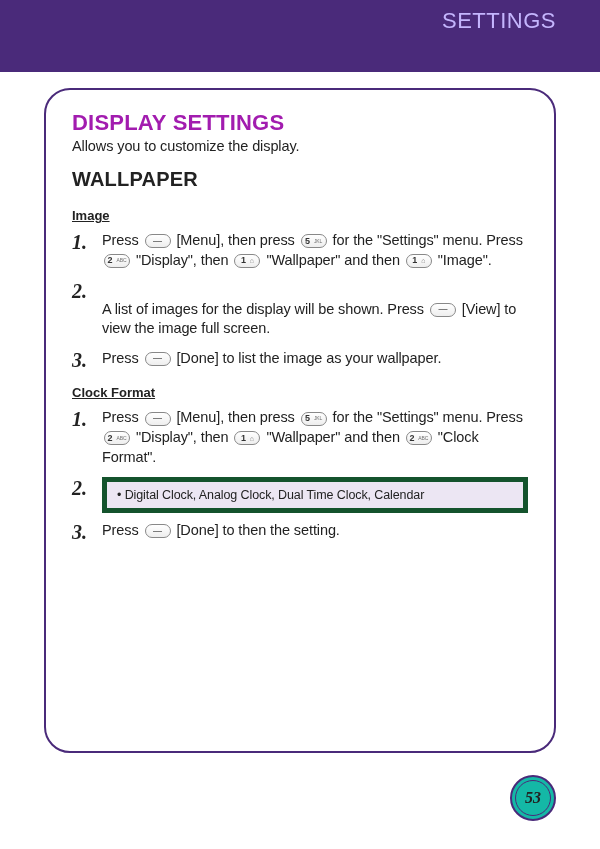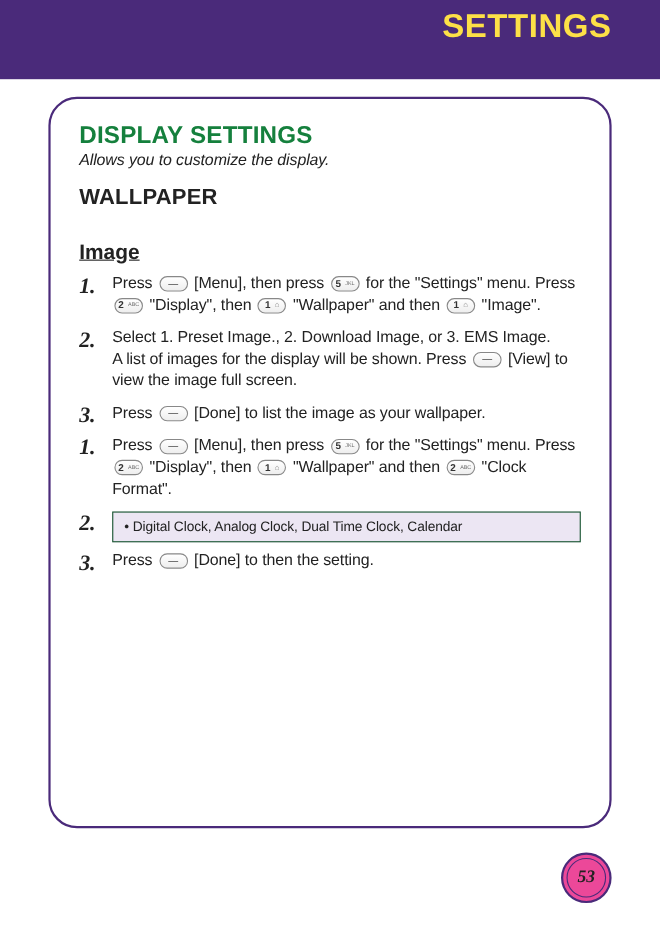--- a/index.html
+++ b/index.html
@@ -1,52 +1,52 @@
 <!DOCTYPE html>
 <html><head>
 <meta charset="utf-8">
 <style>
   * { box-sizing: border-box; margin: 0; padding: 0; }
   html, body { width: 600px; height: 849px; font-family: "Helvetica Neue", Arial, sans-serif; color: #222; }
   .page { width: 600px; height: 849px; position: relative; background: #fff; }
   .header-bar { background: #4a2a7a; height: 72px; width: 100%; position: relative; }
-  .header-bar .title { position: absolute; right: 44px; top: 8px; color: #fde047; font-weight: 700; font-size: 30px; letter-spacing: 0.5px; }
+  .header-bar .title { position: absolute; right: 44px; top: 8px; color: #c4b5fd; font-weight: 400; font-size: 22px; letter-spacing: 0.5px; }
   .panel {
     position: absolute; left: 44px; right: 44px; top: 88px; bottom: 96px;
     border: 2px solid #4a2a7a; border-radius: 26px; padding: 20px 26px 10px 26px;
   }
-  .sec-title { color: #15803d; font-weight: 700; font-size: 22px; letter-spacing: 0.2px; }
-  .sec-sub { font-size: 14.5px; margin-top: 2px; font-style: italic; }
+  .sec-title { color: #a21caf; font-weight: 700; font-size: 22px; letter-spacing: 0.2px; }
+  .sec-sub { font-size: 14.5px; margin-top: 2px; }
   .sub-h { font-weight: 700; font-size: 20px; margin-top: 14px; letter-spacing: 0.2px; }
-  .sub-hh { font-weight: 700; font-size: 19px; margin-top: 28px; text-decoration: underline; }
+  .sub-hh { font-weight: 700; font-size: 13px; margin-top: 17px; text-decoration: underline; }
   ol.steps { list-style: none; margin-top: 8px; }
   ol.steps > li { position: relative; padding-left: 30px; font-size: 14.5px; line-height: 1.35; margin-bottom: 10px; }
   ol.steps > li .num { position: absolute; left: 0; top: -2px; font-style: italic; font-weight: 700; font-size: 20px; font-family: Georgia, "Times New Roman", serif; }
   .keybtn {
     display: inline-flex; align-items: center; justify-content: center;
     min-width: 26px; height: 14px; padding: 0 2px;
     border: 1px solid #888; border-radius: 7px; background: linear-gradient(#fff,#eee);
     vertical-align: middle; margin: 0 2px;
   }
   .keybtn .glyph { font-size: 9px; line-height: 1; color: #333; display: inline-flex; align-items: center; gap: 2px; }
   .keybtn.soft .glyph::before { content: "—"; font-size: 9px; }
   .keybtn.k1 .glyph::before { content: "1"; font-weight: 700; }
   .keybtn.k1 .glyph::after { content: "⌂"; font-size: 7px; opacity: 0.6; margin-left: 2px; }
   .keybtn.k2 .glyph::before { content: "2"; font-weight: 700; }
   .keybtn.k2 .glyph::after { content: "ABC"; font-size: 5px; opacity: 0.7; margin-left: 2px; }
   .keybtn.k5 .glyph::before { content: "5"; font-weight: 700; }
   .keybtn.k5 .glyph::after { content: "JKL"; font-size: 5px; opacity: 0.7; margin-left: 2px; }
   .optbox {
-    border: 1px solid #14532d; background: #ece6f3; padding: 6px 10px; font-size: 12.5px;
+    border: 5px solid #14532d; background: #ece6f3; padding: 6px 10px; font-size: 12.5px;
     margin: 2px 0 8px 30px;
   }
   .page-num {
     position: absolute; right: 44px; bottom: 28px;
     width: 46px; height: 46px; border: 2px solid #4a2a7a; border-radius: 50%;
-    display: flex; align-items: center; justify-content: center; background: #ec4899;
+    display: flex; align-items: center; justify-content: center; background: #14b8a6;
   }
   .page-num .inner {
     width: 36px; height: 36px; border: 1px solid #4a2a7a; border-radius: 50%;
     display: flex; align-items: center; justify-content: center;
     font-style: italic; font-weight: 700; font-size: 16px; font-family: Georgia, serif;
   }
   .cond { font-family: "Arial Narrow", Arial, sans-serif; letter-spacing: -0.1px; }
 </style>
 </head>
 <body>
@@ -86,37 +86,38 @@
             <span class="glyph"></span>
           </span>
         <span> "Wallpaper" and then </span>
         <span class="keybtn k1">
             <span class="glyph"></span>
           </span>
         <span> "Image".</span>
       </li>
       <li>
         <span class="num">2.</span>
-        <span>Select 1. Preset Image., 2. Download Image, or 3. EMS Image.</span><br>
+        <br>
         <span>A list of images for the display will be shown.  Press </span>
         <span class="keybtn soft">
             <span class="glyph"></span>
           </span>
         <span> [View] to view the image full screen.</span>
       </li>
       <li>
         <span class="num">3.</span>
         <span>Press </span>
         <span class="keybtn soft">
             <span class="glyph"></span>
           </span>
         <span> [Done] to list the image as your wallpaper.</span>
       </li>
     </ol>
 
+    <div class="sub-hh">Clock Format</div>
 
     <ol class="steps cond">
       <li>
         <span class="num">1.</span>
         <span>Press </span>
         <span class="keybtn soft">
             <span class="glyph"></span>
           </span>
         <span> [Menu], then press </span>
         <span class="keybtn k5">

